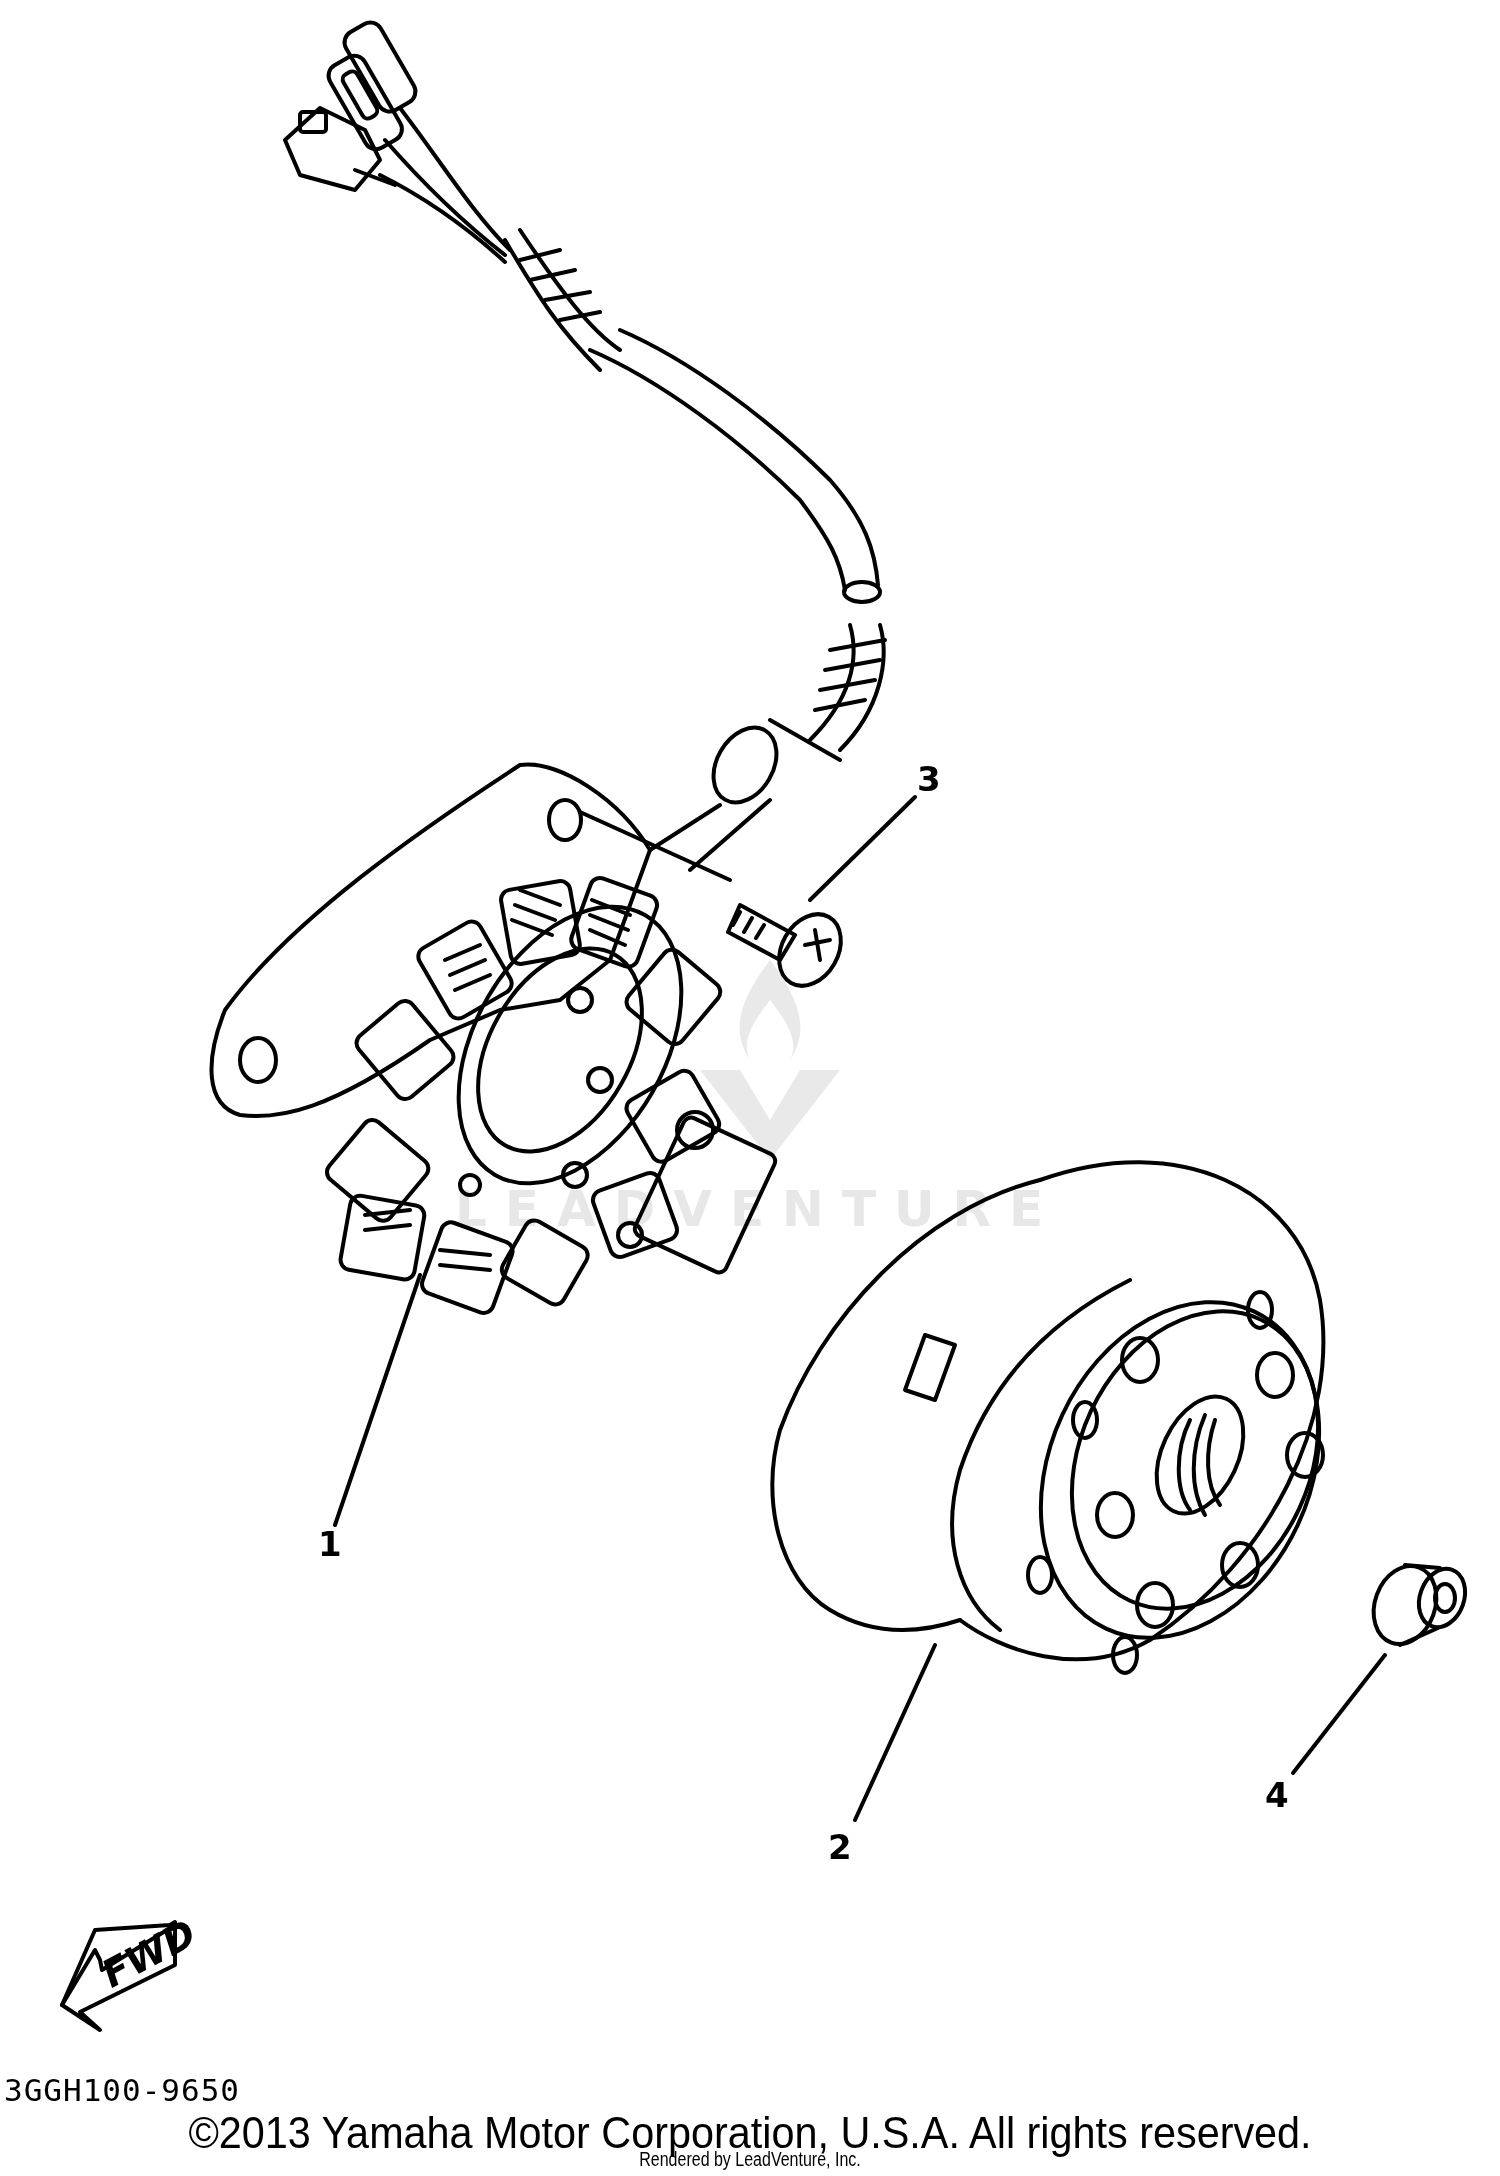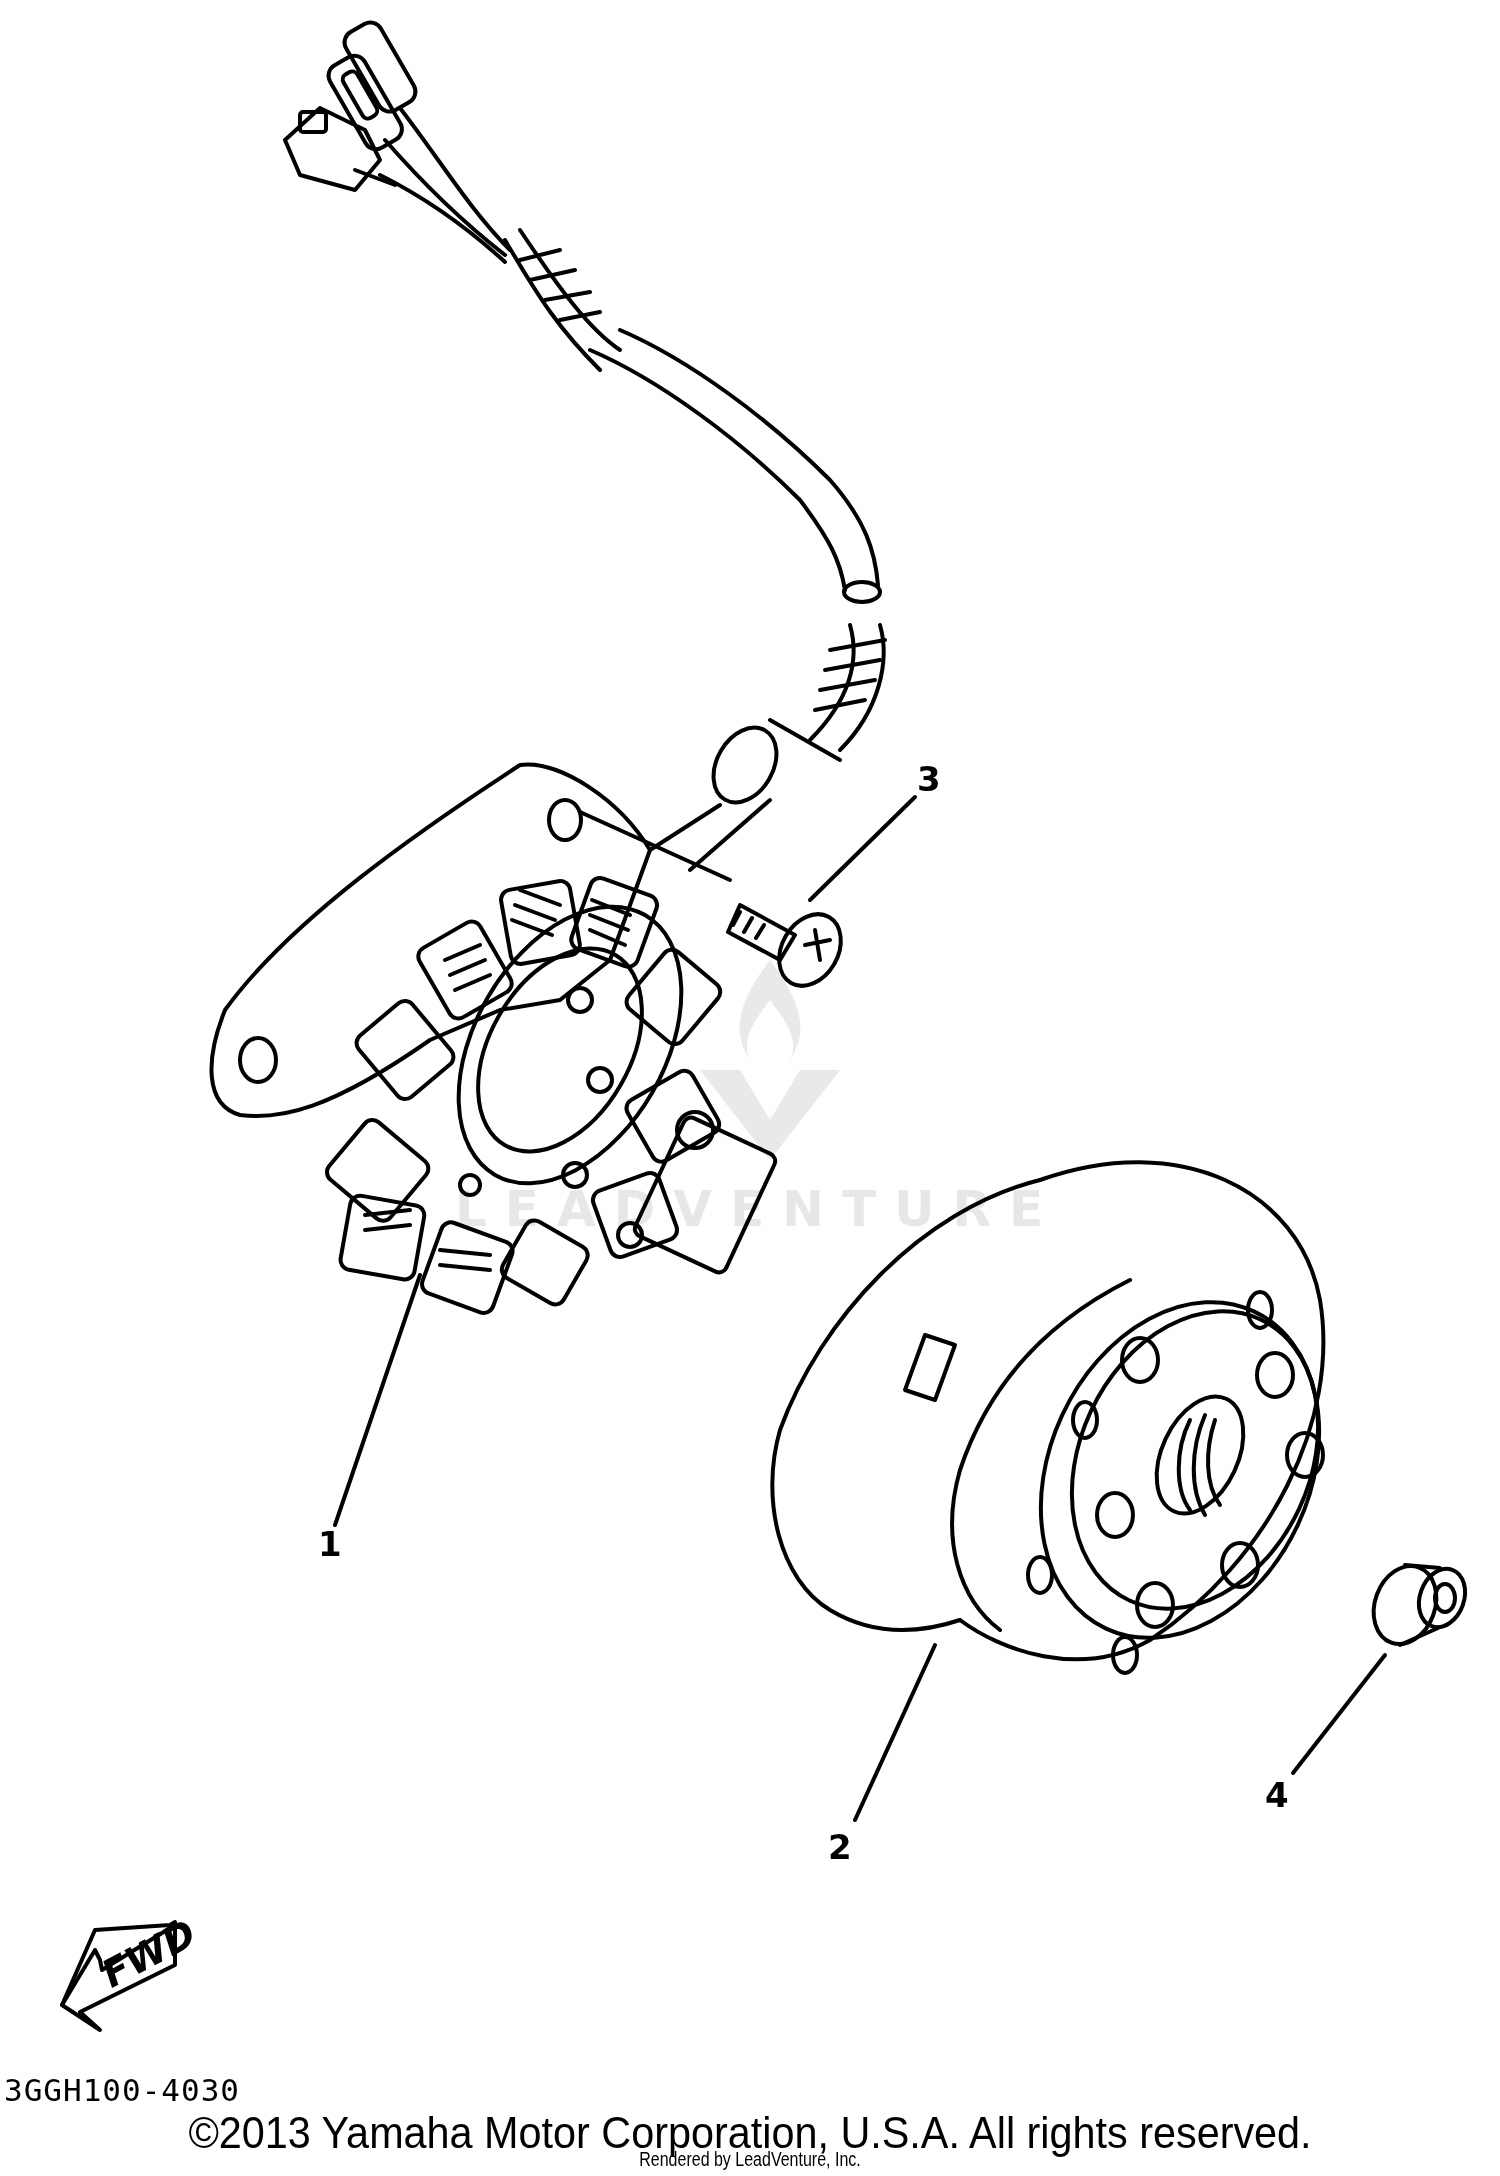--- a/index.html
+++ b/index.html
@@ -136,16 +136,16 @@
     </g>
   </svg>
 
   <span class="callout" style="left:318px;top:1527px;">1</span>
   <span class="callout" style="left:828px;top:1830px;">2</span>
   <span class="callout" style="left:917px;top:762px;">3</span>
   <span class="callout" style="left:1265px;top:1778px;">4</span>
 
   <span id="fwd-label">FWD</span>
 
-  <div id="diagram-code">3GGH100-4030</div>
+  <div id="diagram-code">3GGH100-9650</div>
   <div id="copyright">©2013 Yamaha Motor Corporation, U.S.A. All rights reserved.</div>
   <div id="rendered-by">Rendered by LeadVenture, Inc.</div>
 </div>
 
 </body></html>

